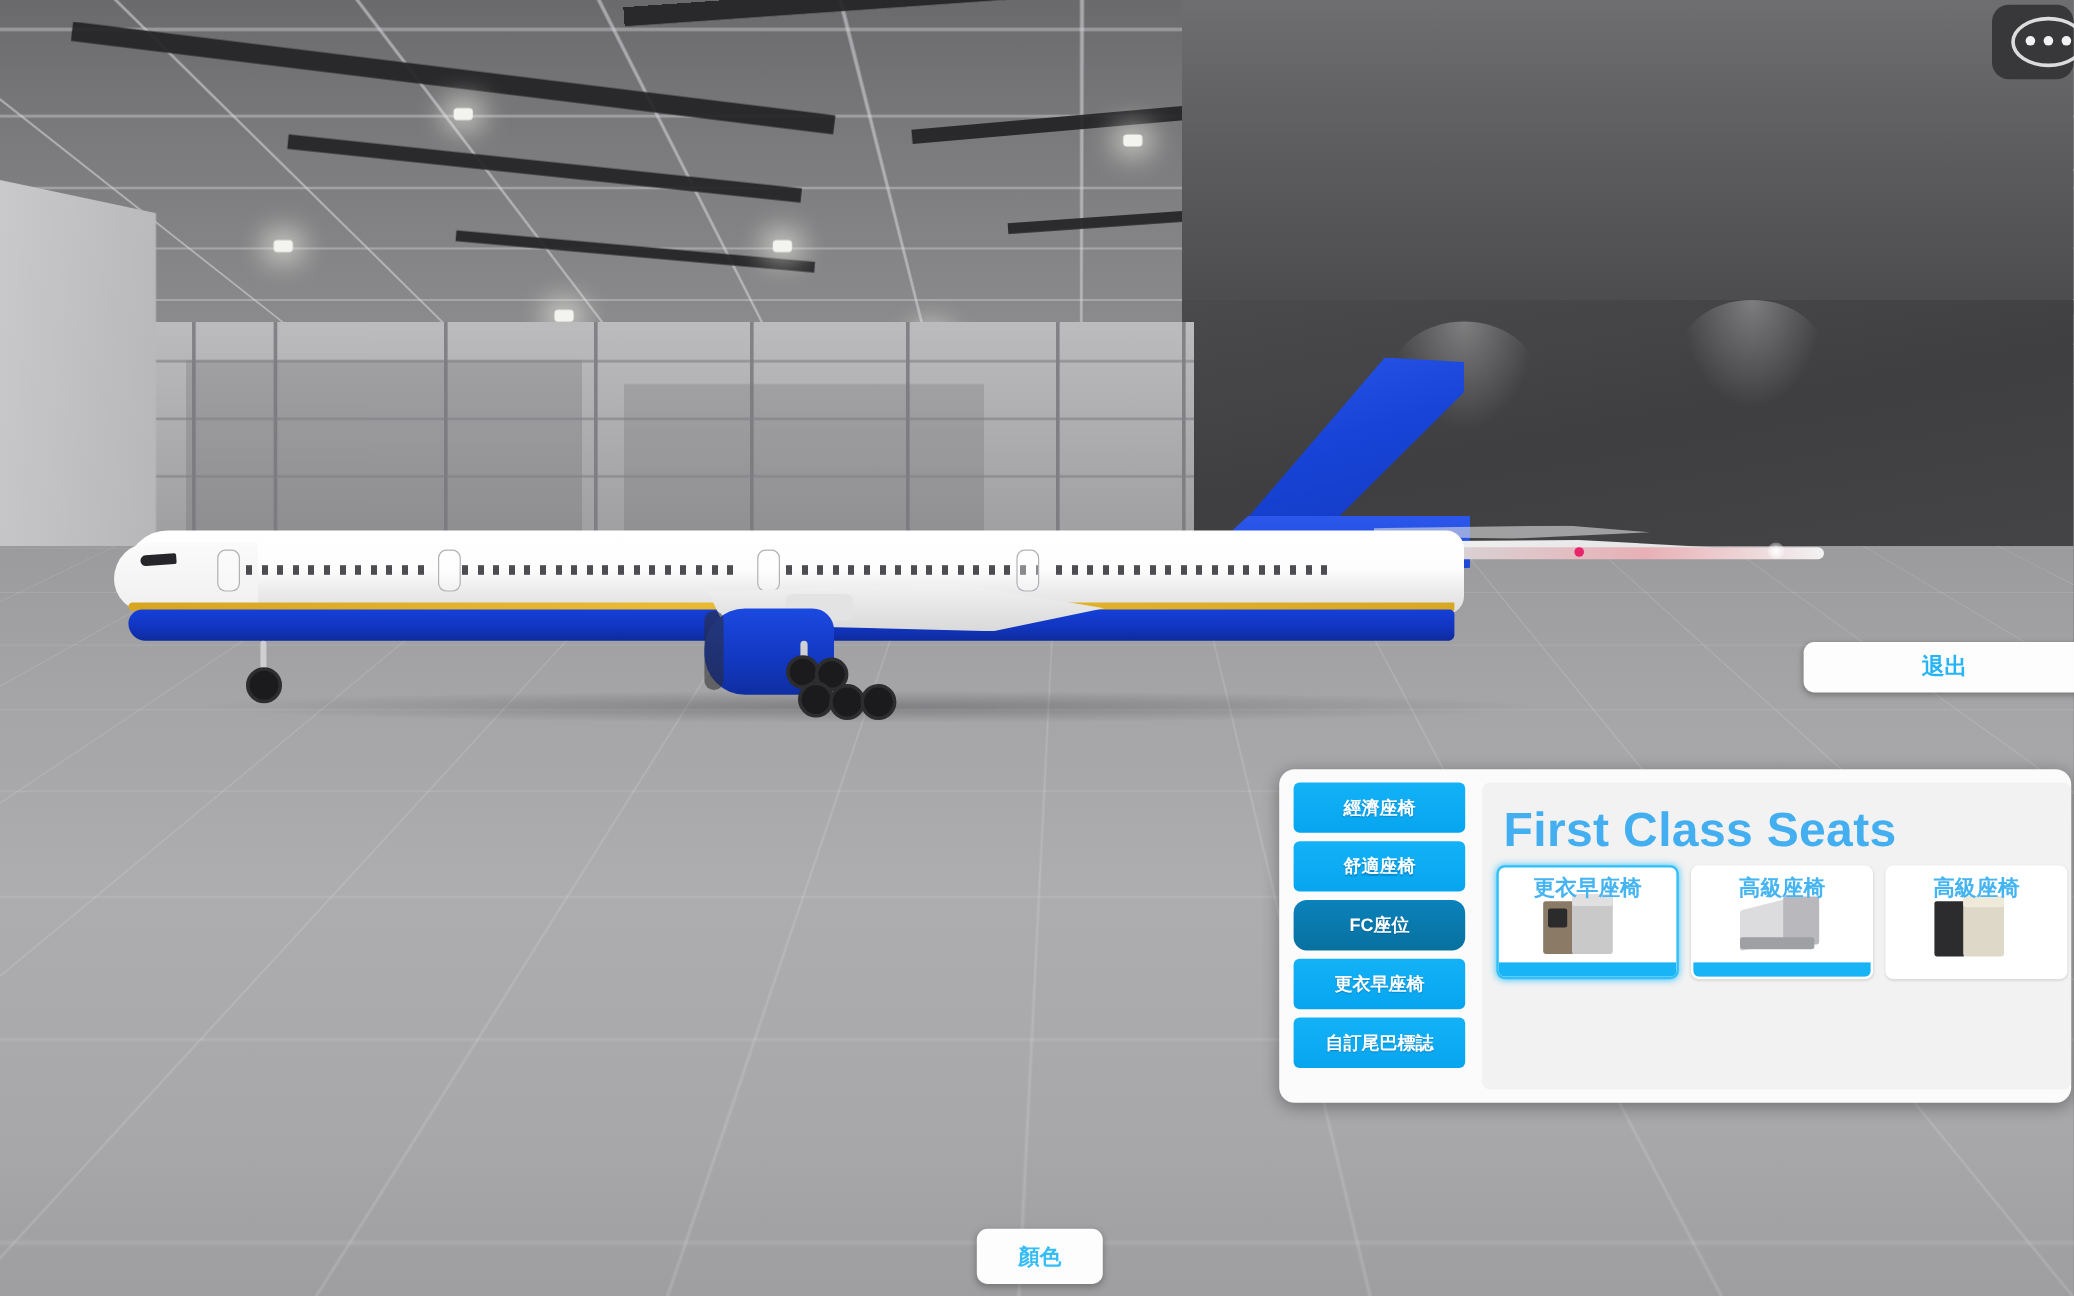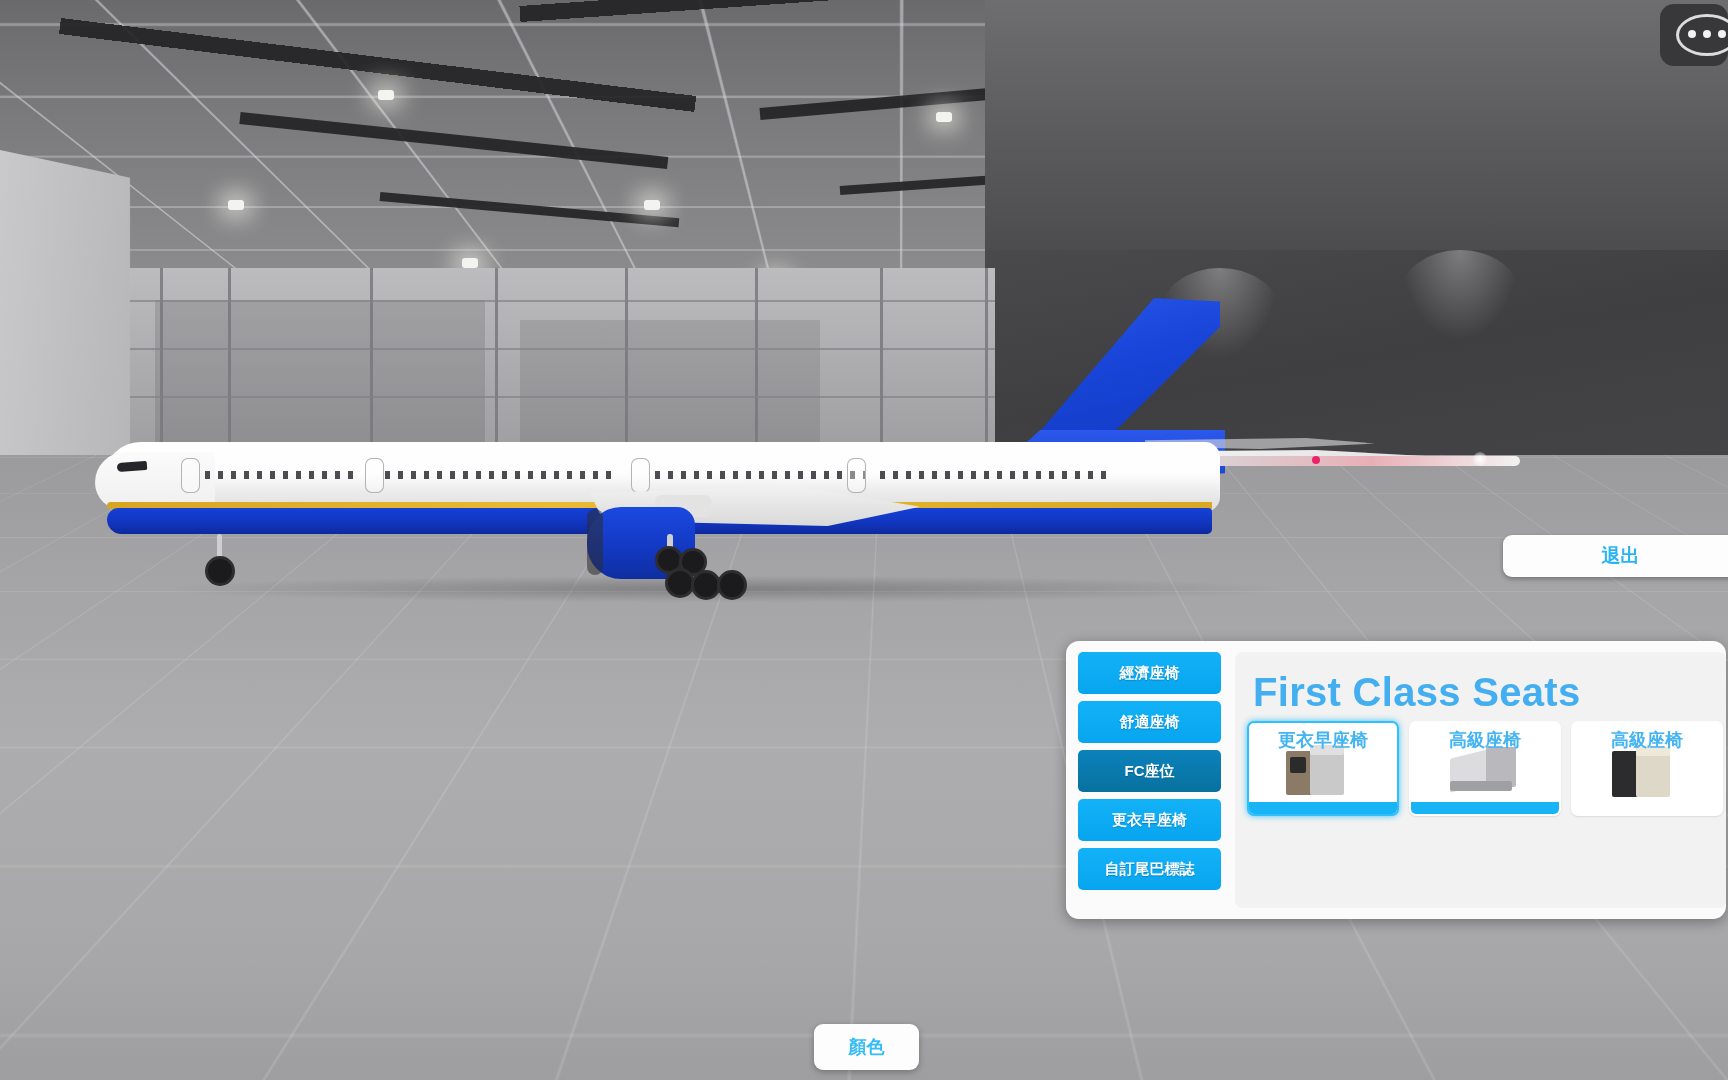--- a/index.html
+++ b/index.html
@@ -227,20 +227,21 @@
     height:42px;border-radius:5px;
     background:linear-gradient(180deg,#13b2f7 0%,#07a5ef 100%);
     color:#ffffff;font-size:15px;font-weight:bold;
     display:flex;align-items:center;justify-content:center;
     box-shadow:0 0 4px rgba(255,255,255,.85);cursor:pointer;
     text-shadow:0 1px 1px rgba(0,60,110,.35);
   }
   .cat-btn.active{
     background:linear-gradient(180deg,#0b82bb 0%,#07719f 100%);
     color:#ffffff;
+    border-radius:11px;
   }
 
   .grid-wrap{
     flex:1;margin-left:14px;margin-right:0;
     background:#f2f2f2;border-radius:7px;padding:6px 0 0 12px;
     display:flex;flex-direction:column;overflow:hidden;
   }
   .panel-title{
     color:#43aff0;font-size:40px;font-weight:bold;letter-spacing:.3px;
     margin:12px 0 6px 6px;

